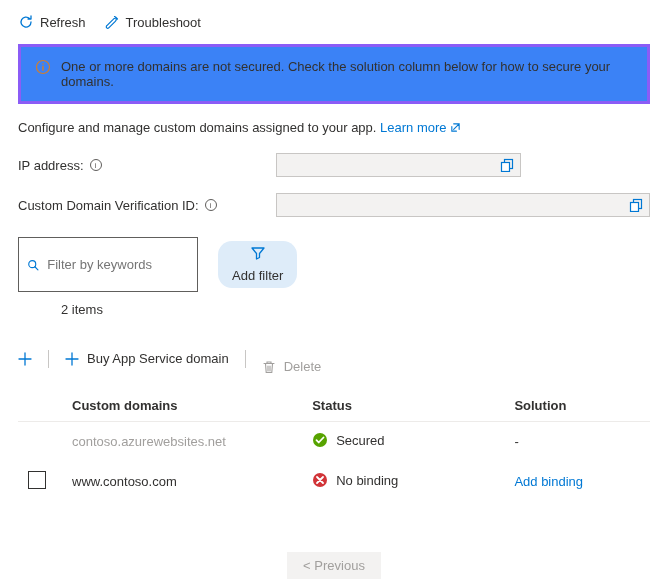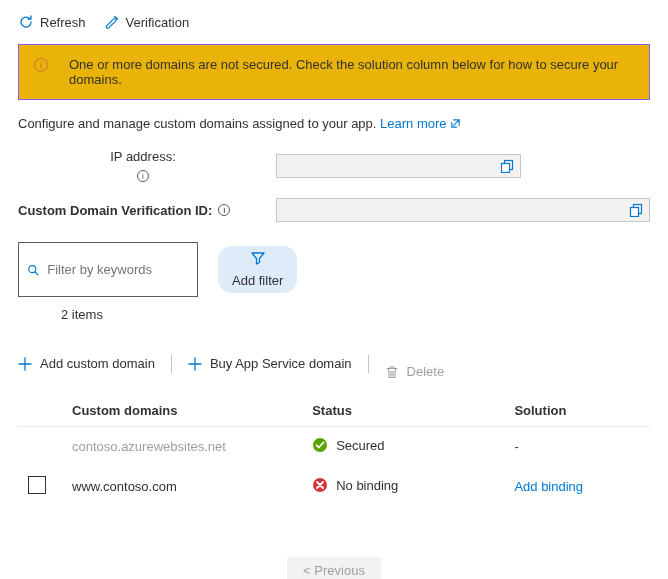--- a/index.html
+++ b/index.html
@@ -12,31 +12,31 @@
       padding: 12px 18px;
     }
     .toolbar { display: flex; gap: 18px; margin-bottom: 12px; }
     .toolbar-btn {
       display: inline-flex; align-items: center; gap: 6px;
       background: none; border: none; cursor: pointer;
       font-size: 13px; color: #323130; padding: 2px 0;
     }
     .toolbar-btn svg { stroke: #0078d4; fill: none; }
     .warning-banner {
-      display: flex; align-items: flex-start; gap: 20px;
-      background: #eab308; border: 1px solid #8b5cf6;
+      display: flex; align-items: flex-start; gap: 10px;
+      background: #3b82f6; border: 3px solid #8b5cf6;
       padding: 12px 14px; margin-bottom: 16px;
     }
     .warning-banner svg { flex-shrink: 0; }
     .intro { margin-bottom: 18px; }
     .link { color: #0078d4; text-decoration: none; cursor: pointer; }
     .field-row { display: flex; align-items: center; margin-bottom: 16px; gap: 8px; }
     .field-label { display: inline-flex; align-items: center; gap: 6px; white-space: nowrap; }
-    .field-label-ip { width: 250px; flex-direction: column; }
-    .field-label-cd { width: 250px; font-weight: bold; }
+    .field-label-ip { width: 250px; }
+    .field-label-cd { width: 250px; }
     .readonly-box {
       flex: 1; height: 24px; background: #f3f2f1;
       border: 1px solid #c8c6c4; display: flex; align-items: center;
       justify-content: flex-end; padding: 0 6px;
     }
     .readonly-box-narrow { flex: 0 0 245px; }
     .copy-icon { cursor: pointer; }
     .filter-row { display: flex; align-items: center; gap: 20px; margin: 20px 0 10px; }
     .search-box {
       display: inline-flex; align-items: center; gap: 8px;
@@ -100,21 +100,21 @@
   <button class="toolbar-btn">
     <svg width="16" height="16" viewBox="0 0 16 16">
       <path d="M13 8a5 5 0 1 1-1.5-3.5M13 2v3h-3" stroke-width="1.3" stroke-linecap="round" stroke-linejoin="round"></path>
     </svg>
     <span>Refresh</span>
   </button>
   <button class="toolbar-btn">
     <svg width="16" height="16" viewBox="0 0 16 16">
       <path d="M10.5 2.5a3 3 0 0 1 .8 4.9L5 13.7a1.5 1.5 0 1 1-2.1-2.1l6.3-6.3A3 3 0 0 1 13.5 5l-2-2z" stroke-width="1.2" stroke-linejoin="round"></path>
     </svg>
-    <span>Verification</span>
+    <span>Troubleshoot</span>
   </button>
 </div>
 
 <div class="warning-banner">
   <svg width="16" height="16" viewBox="0 0 16 16">
     <circle cx="8" cy="8" r="6.5" fill="none" stroke="#d47e2a" stroke-width="1.2"></circle>
     <circle cx="8" cy="5" r="0.8" fill="#d47e2a"></circle>
     <rect x="7.3" y="6.8" width="1.4" height="5" fill="#d47e2a"></rect>
   </svg>
   <span>One or more domains are not secured. Check the solution column below for how to secure your domains.</span>
@@ -172,21 +172,20 @@
   </button>
 </div>
 
 <div class="item-count">2 items</div>
 
 <div class="action-bar">
   <button class="action-btn">
     <svg width="14" height="14" viewBox="0 0 14 14">
         <path d="M7 1v12M1 7h12" stroke="#0078d4" stroke-width="1.3" stroke-linecap="round"></path>
       </svg>
-    <span>Add custom domain</span>
   </button>
   <div class="action-sep"></div>
   <button class="action-btn">
     <svg width="14" height="14" viewBox="0 0 14 14">
         <path d="M7 1v12M1 7h12" stroke="#0078d4" stroke-width="1.3" stroke-linecap="round"></path>
       </svg>
     <span>Buy App Service domain</span>
   </button>
   <div class="action-sep"></div>
   <button class="action-btn disabled">

